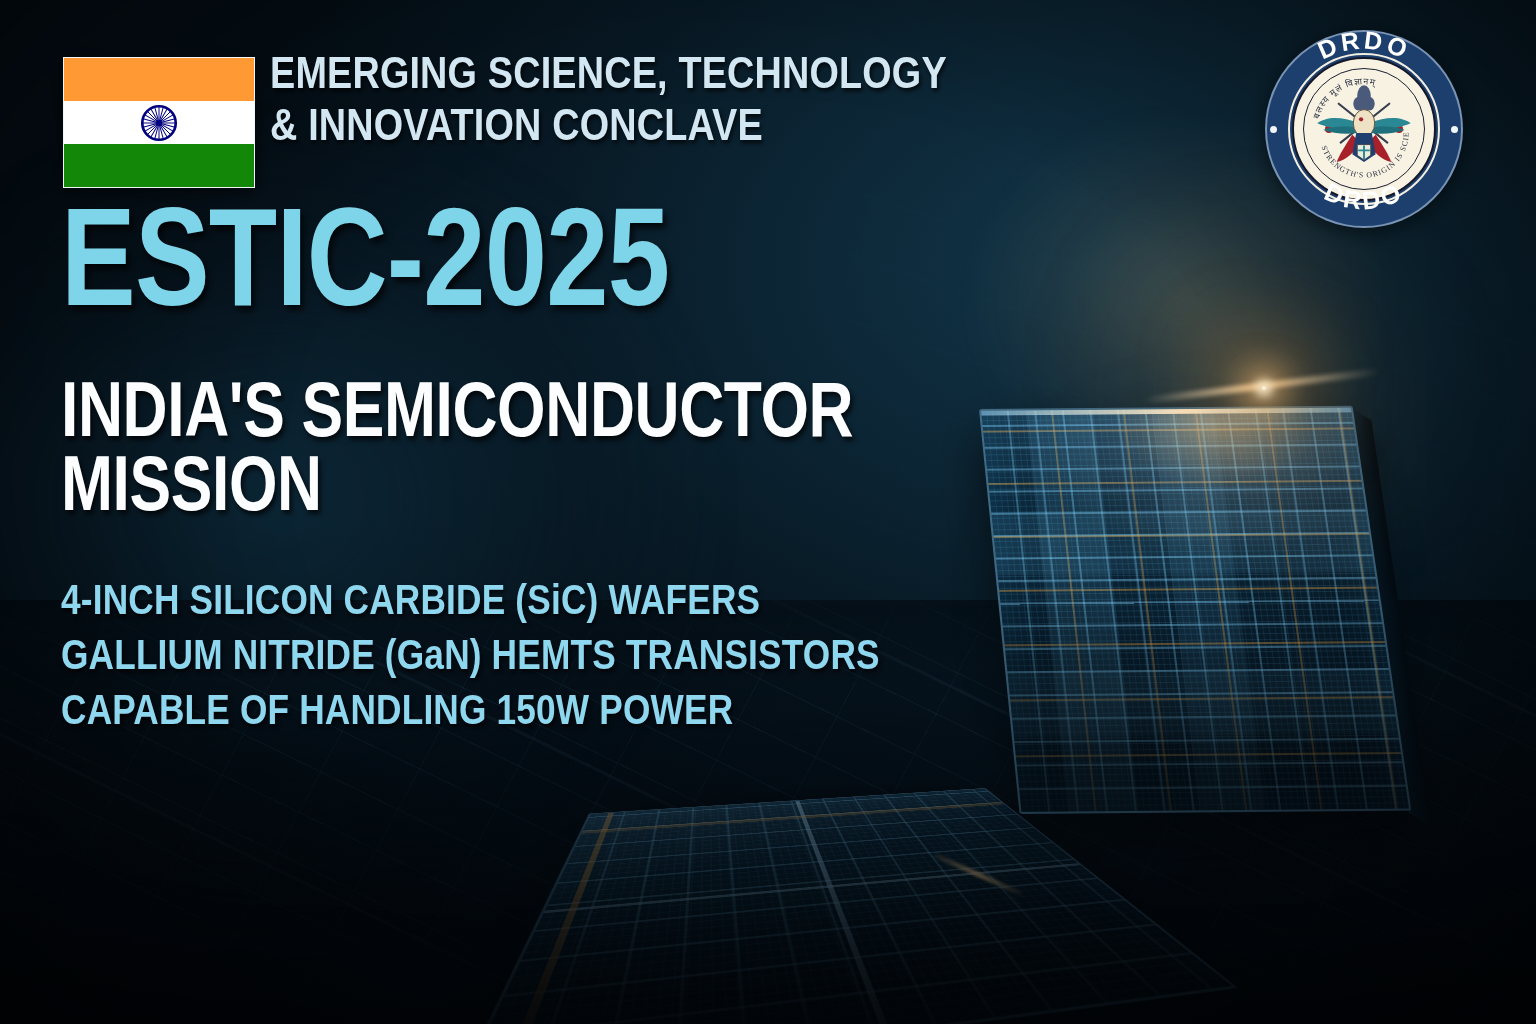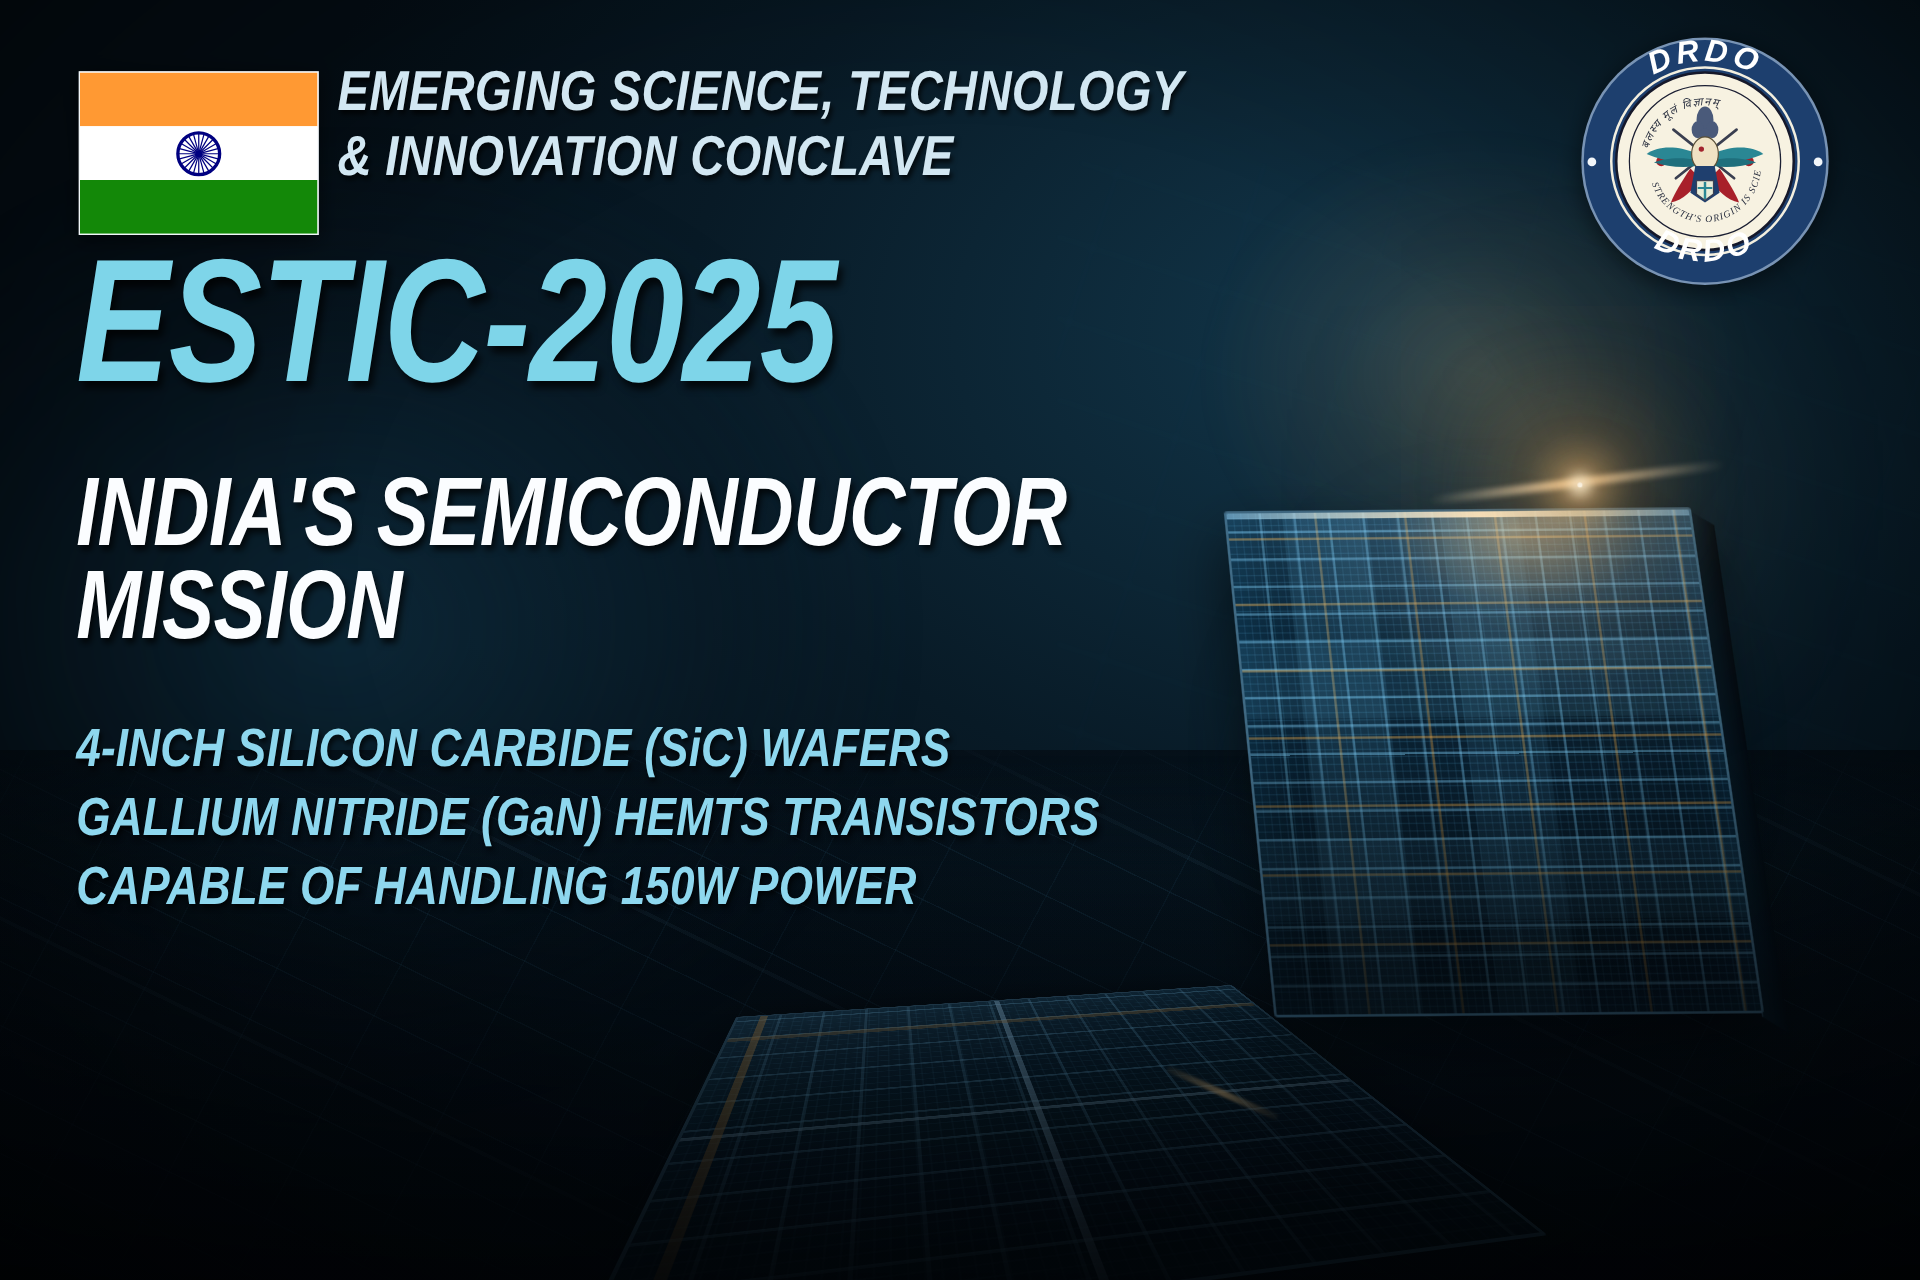--- a/index.html
+++ b/index.html
@@ -7,21 +7,20 @@
     padding: 0;
     background: #000;
   }
   #poster {
     position: relative;
     width: 1536px;
     height: 1024px;
     overflow: hidden;
     background: #a21caf;
     font-family: "Liberation Sans", sans-serif;
-    font-style: italic;
   }
 
   
   .bg-base {
     position: absolute;
     inset: 0;
     background:
       radial-gradient(ellipse 900px 620px at 72% 26%, #12364a 0%, #0c2534 38%, #081a26 62%, #050f17 100%),
       linear-gradient(180deg, #0b2130 0%, #0a1e2c 40%, #061320 75%, #030a11 100%);
   }

